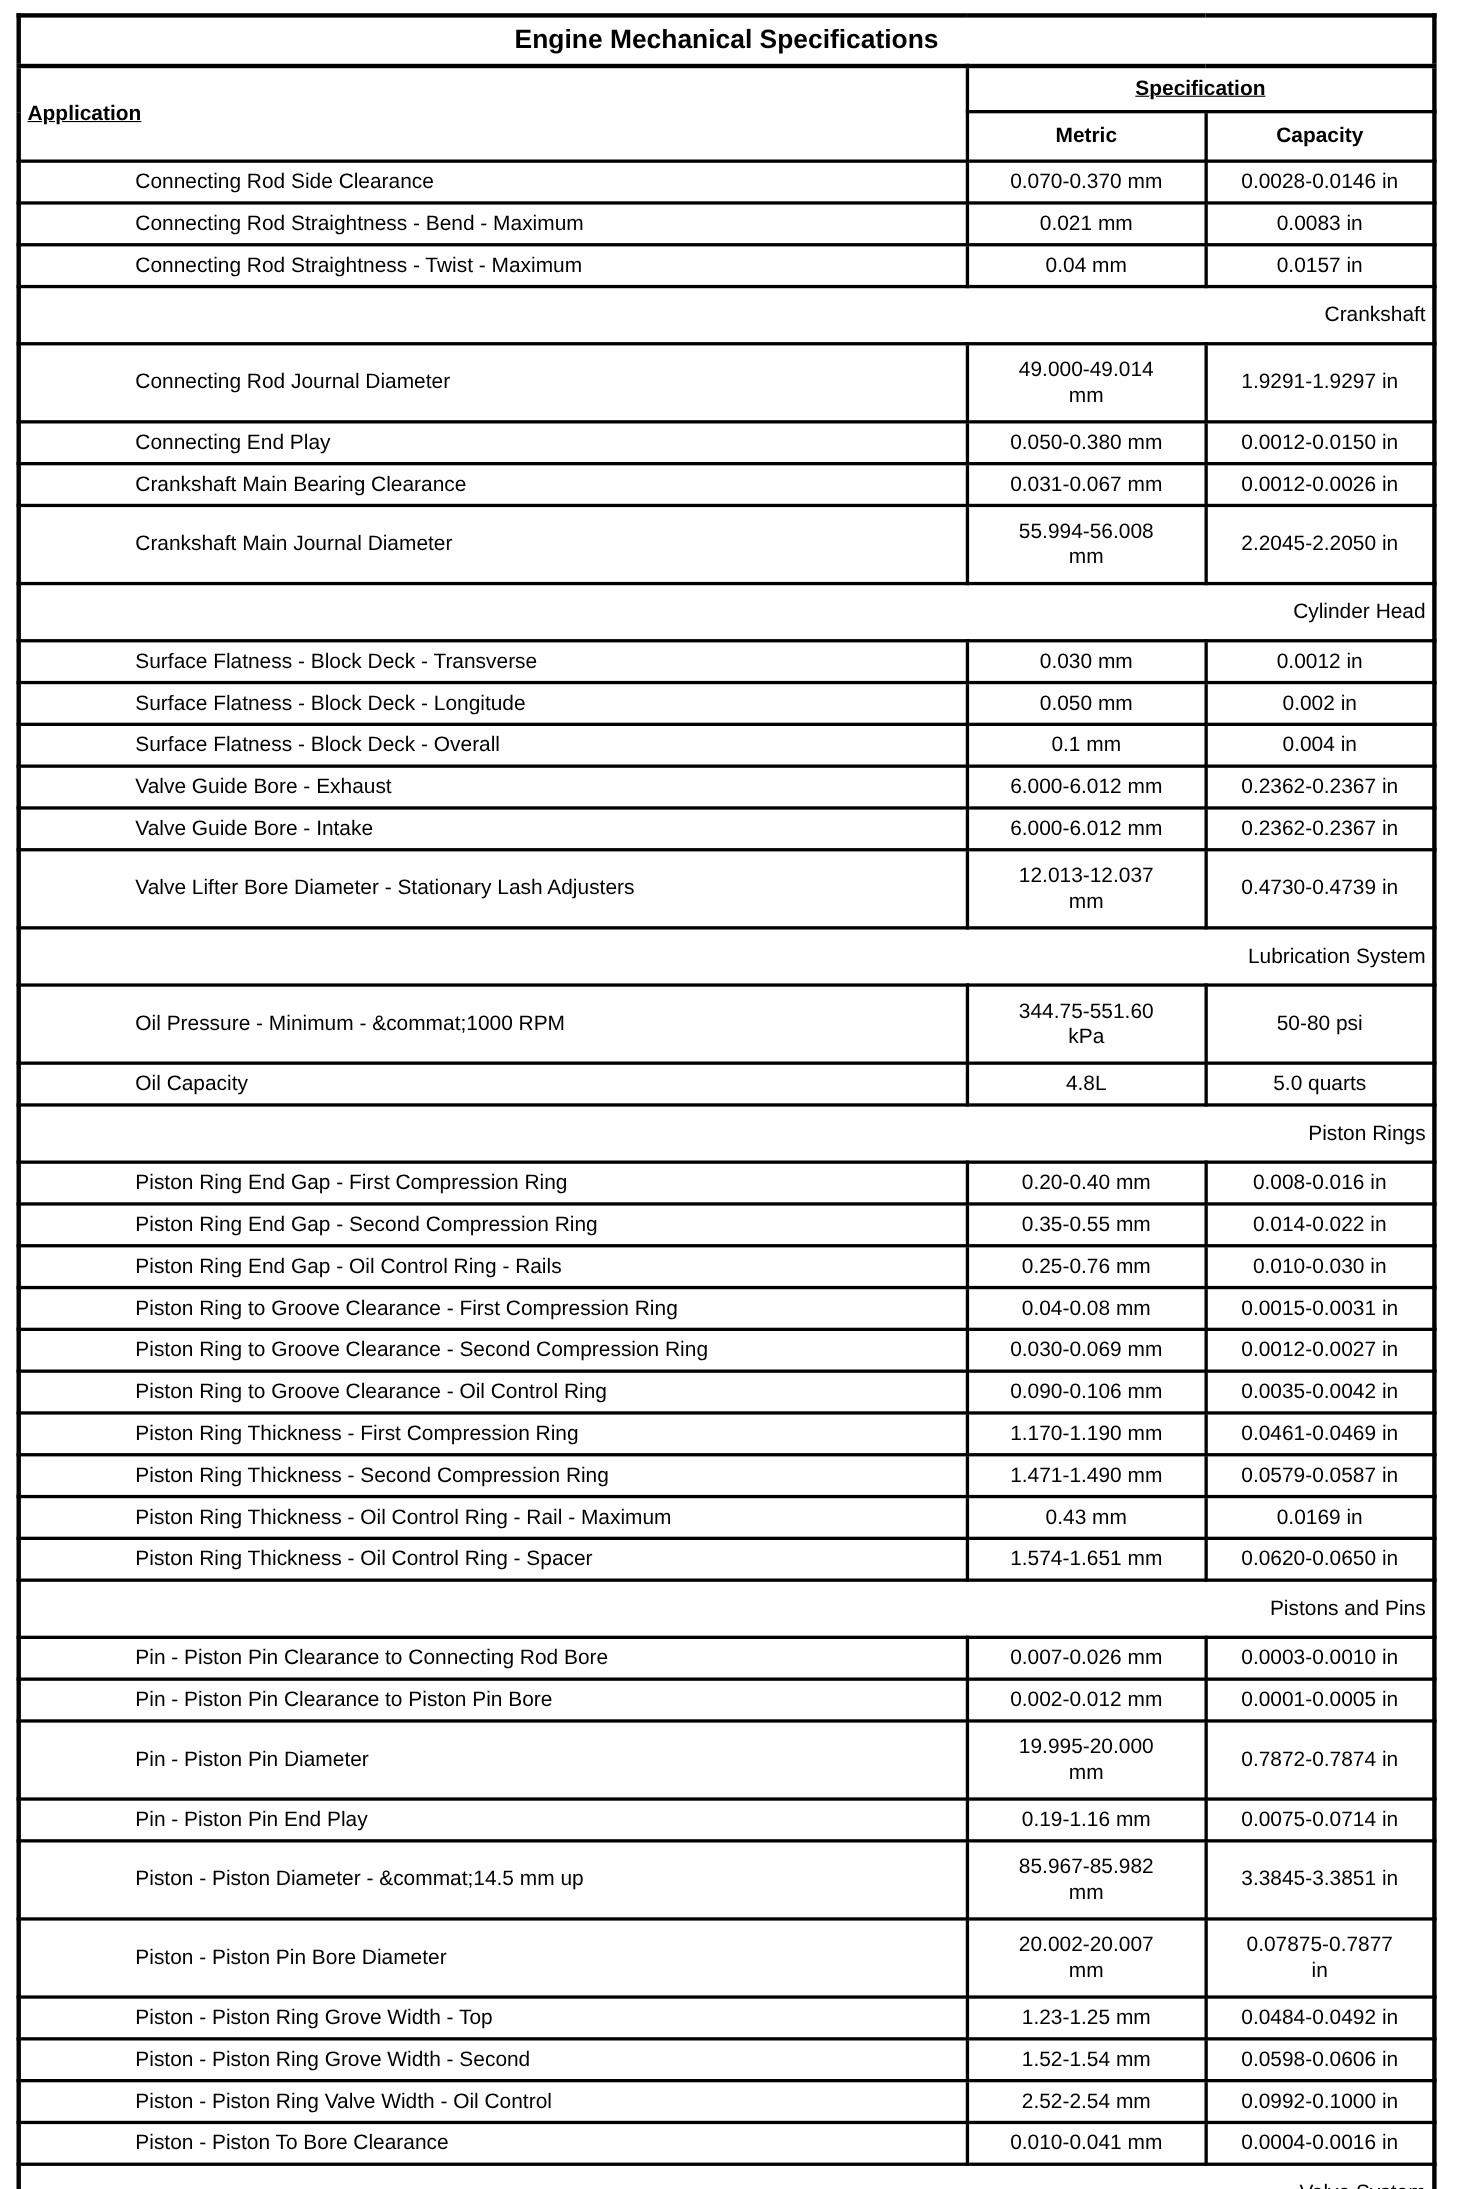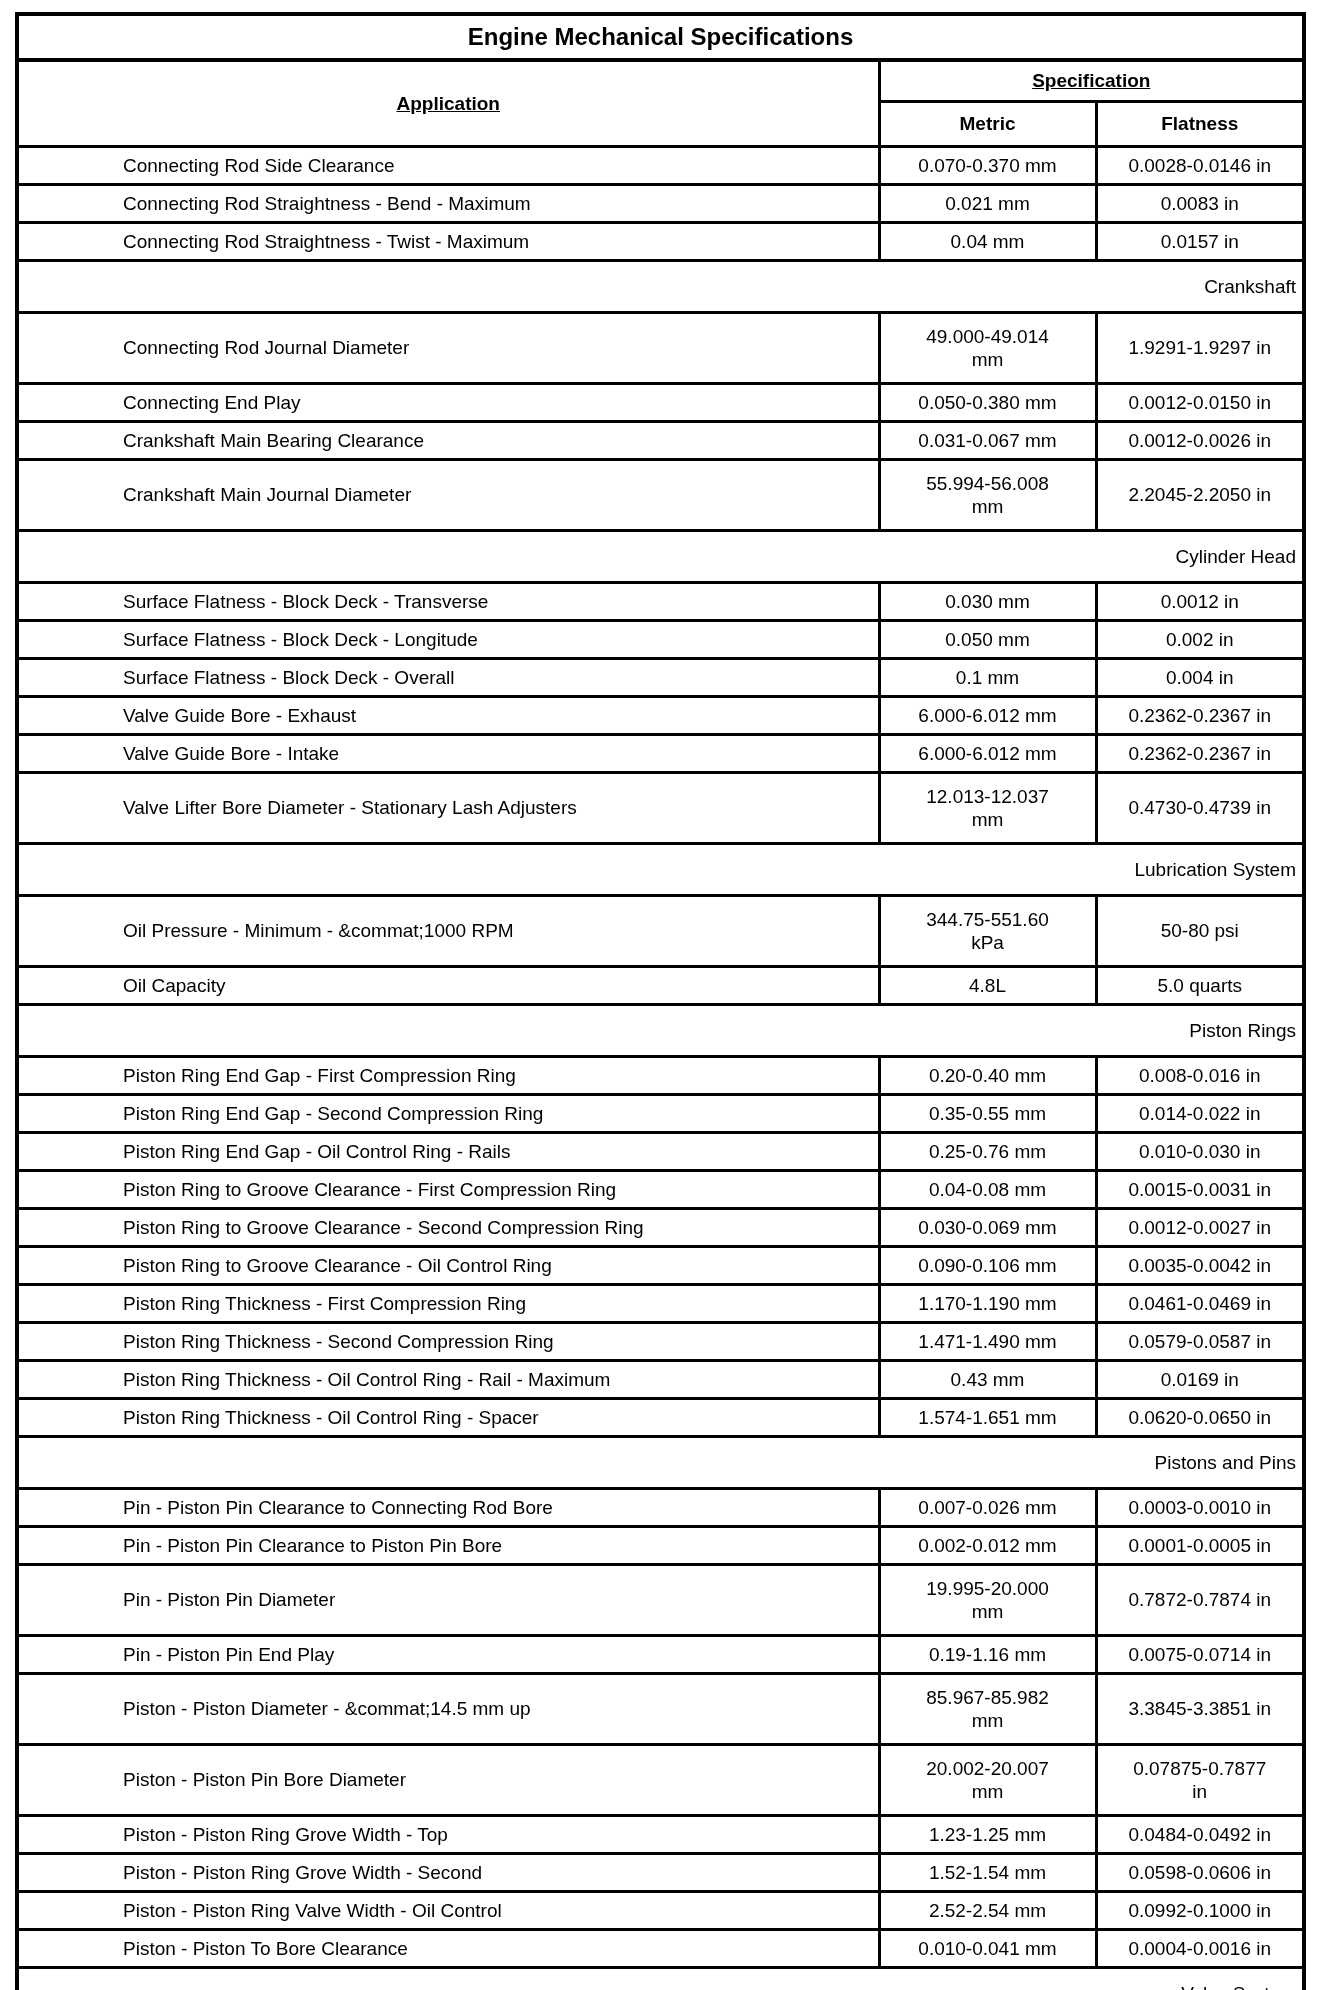--- a/index.html
+++ b/index.html
@@ -36,21 +36,21 @@
     text-align: center;
     font-size: 24px;
     border-bottom-width: 4px;
   }
   .hdr td {
     font-weight: bold;
     text-align: center;
   }
   .hdr-top td { height: 34px; text-decoration: underline; }
   .hdr-bottom td { height: 38px; border-top-width: 3px; }
-  .hdr td.app-hdr { text-align: center; }
+  .hdr td.app-hdr { text-align: left; }
 
   .row-normal td { height: 31px; }
   .row-tall td { height: 64px; }
   .row-section td { height: 45px; }
 
   td.app-cell {
     text-align: left;
     padding-left: 104px;
   }
   td.section-cell {
@@ -74,21 +74,21 @@
   <tbody>
     <tr class="title-row">
       <td colspan="3">Engine Mechanical Specifications</td>
     </tr>
     <tr class="hdr hdr-top">
       <td rowspan="2" class="app-hdr">Application</td>
       <td colspan="2">Specification</td>
     </tr>
     <tr class="hdr hdr-bottom">
       <td>Metric</td>
-      <td>Flatness</td>
+      <td>Capacity</td>
     </tr>
   <tr class="row-normal">
     <td class="app-cell">Connecting Rod Side Clearance</td>
     <td class="val-cell">0.070-0.370 mm</td>
     <td class="val-cell">0.0028-0.0146 in</td>
   </tr>
       <tr class="row-normal">
     <td class="app-cell">Connecting Rod Straightness - Bend - Maximum</td>
     <td class="val-cell">0.021 mm</td>
     <td class="val-cell">0.0083 in</td>

